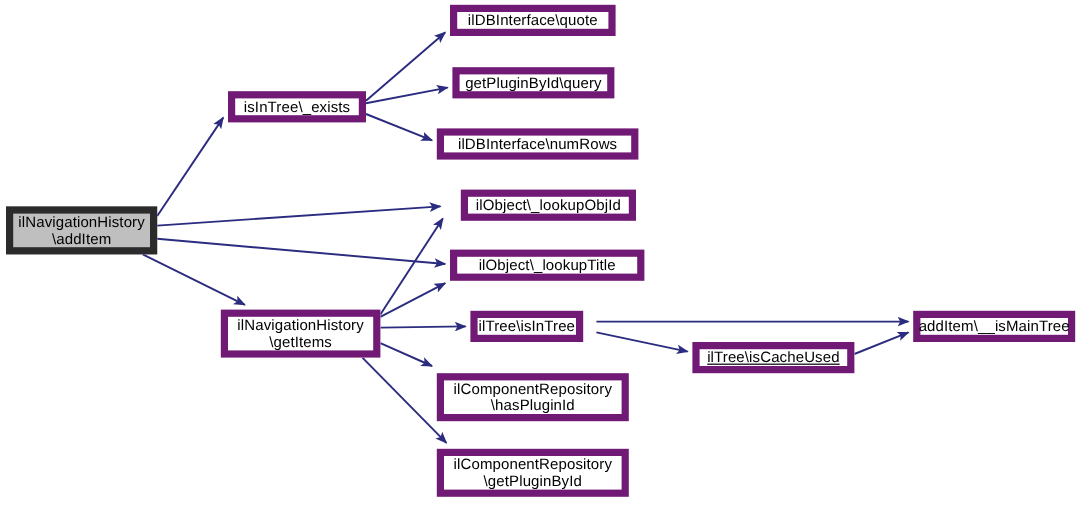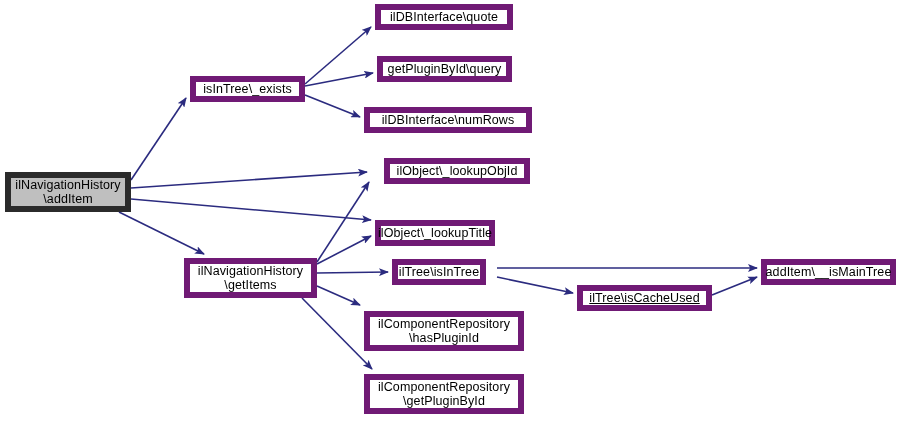--- a/index.html
+++ b/index.html
@@ -75,21 +75,21 @@
       </g>
   </svg>
   <div id="node-layer">
       <div class="node root" style="left: 5px; top: 172px; width: 126px; height: 40px;"><span class="label">ilNavigationHistory
 \addItem</span></div>
       <div class="node" style="left: 190px; top: 76px; width: 115px; height: 26px;"><span class="label">isInTree\_exists</span></div>
       <div class="node" style="left: 375px; top: 4px; width: 138px; height: 26px;"><span class="label">ilDBInterface\quote</span></div>
       <div class="node" style="left: 377px; top: 56px; width: 135px; height: 26px;"><span class="label">getPluginById\query</span></div>
       <div class="node" style="left: 364px; top: 107px; width: 168px; height: 26px;"><span class="label">ilDBInterface\numRows</span></div>
       <div class="node" style="left: 384px; top: 158px; width: 146px; height: 26px;"><span class="label">ilObject\_lookupObjId</span></div>
-      <div class="node" style="left: 375px; top: 220px; width: 120px; height: 26px;"><span class="label">ilObject\_lookupTitle</span></div>
+      <div class="node" style="left: 375px; top: 208px; width: 162px; height: 26px;"><span class="label">ilObject\_lookupTitle</span></div>
       <div class="node" style="left: 184px; top: 258px; width: 133px; height: 40px;"><span class="label">ilNavigationHistory
 \getItems</span></div>
       <div class="node" style="left: 392px; top: 259px; width: 94px; height: 26px;"><span class="label">ilTree\isInTree</span></div>
       <div class="node" style="left: 577px; top: 285px; width: 135px; height: 26px; text-decoration: underline;"><span class="label">ilTree\isCacheUsed</span></div>
       <div class="node" style="left: 761px; top: 259px; width: 135px; height: 26px;"><span class="label">addItem\__isMainTree</span></div>
       <div class="node" style="left: 364px; top: 311px; width: 160px; height: 40px;"><span class="label">ilComponentRepository
 \hasPluginId</span></div>
       <div class="node" style="left: 364px; top: 374px; width: 160px; height: 40px;"><span class="label">ilComponentRepository
 \getPluginById</span></div>
     </div>

